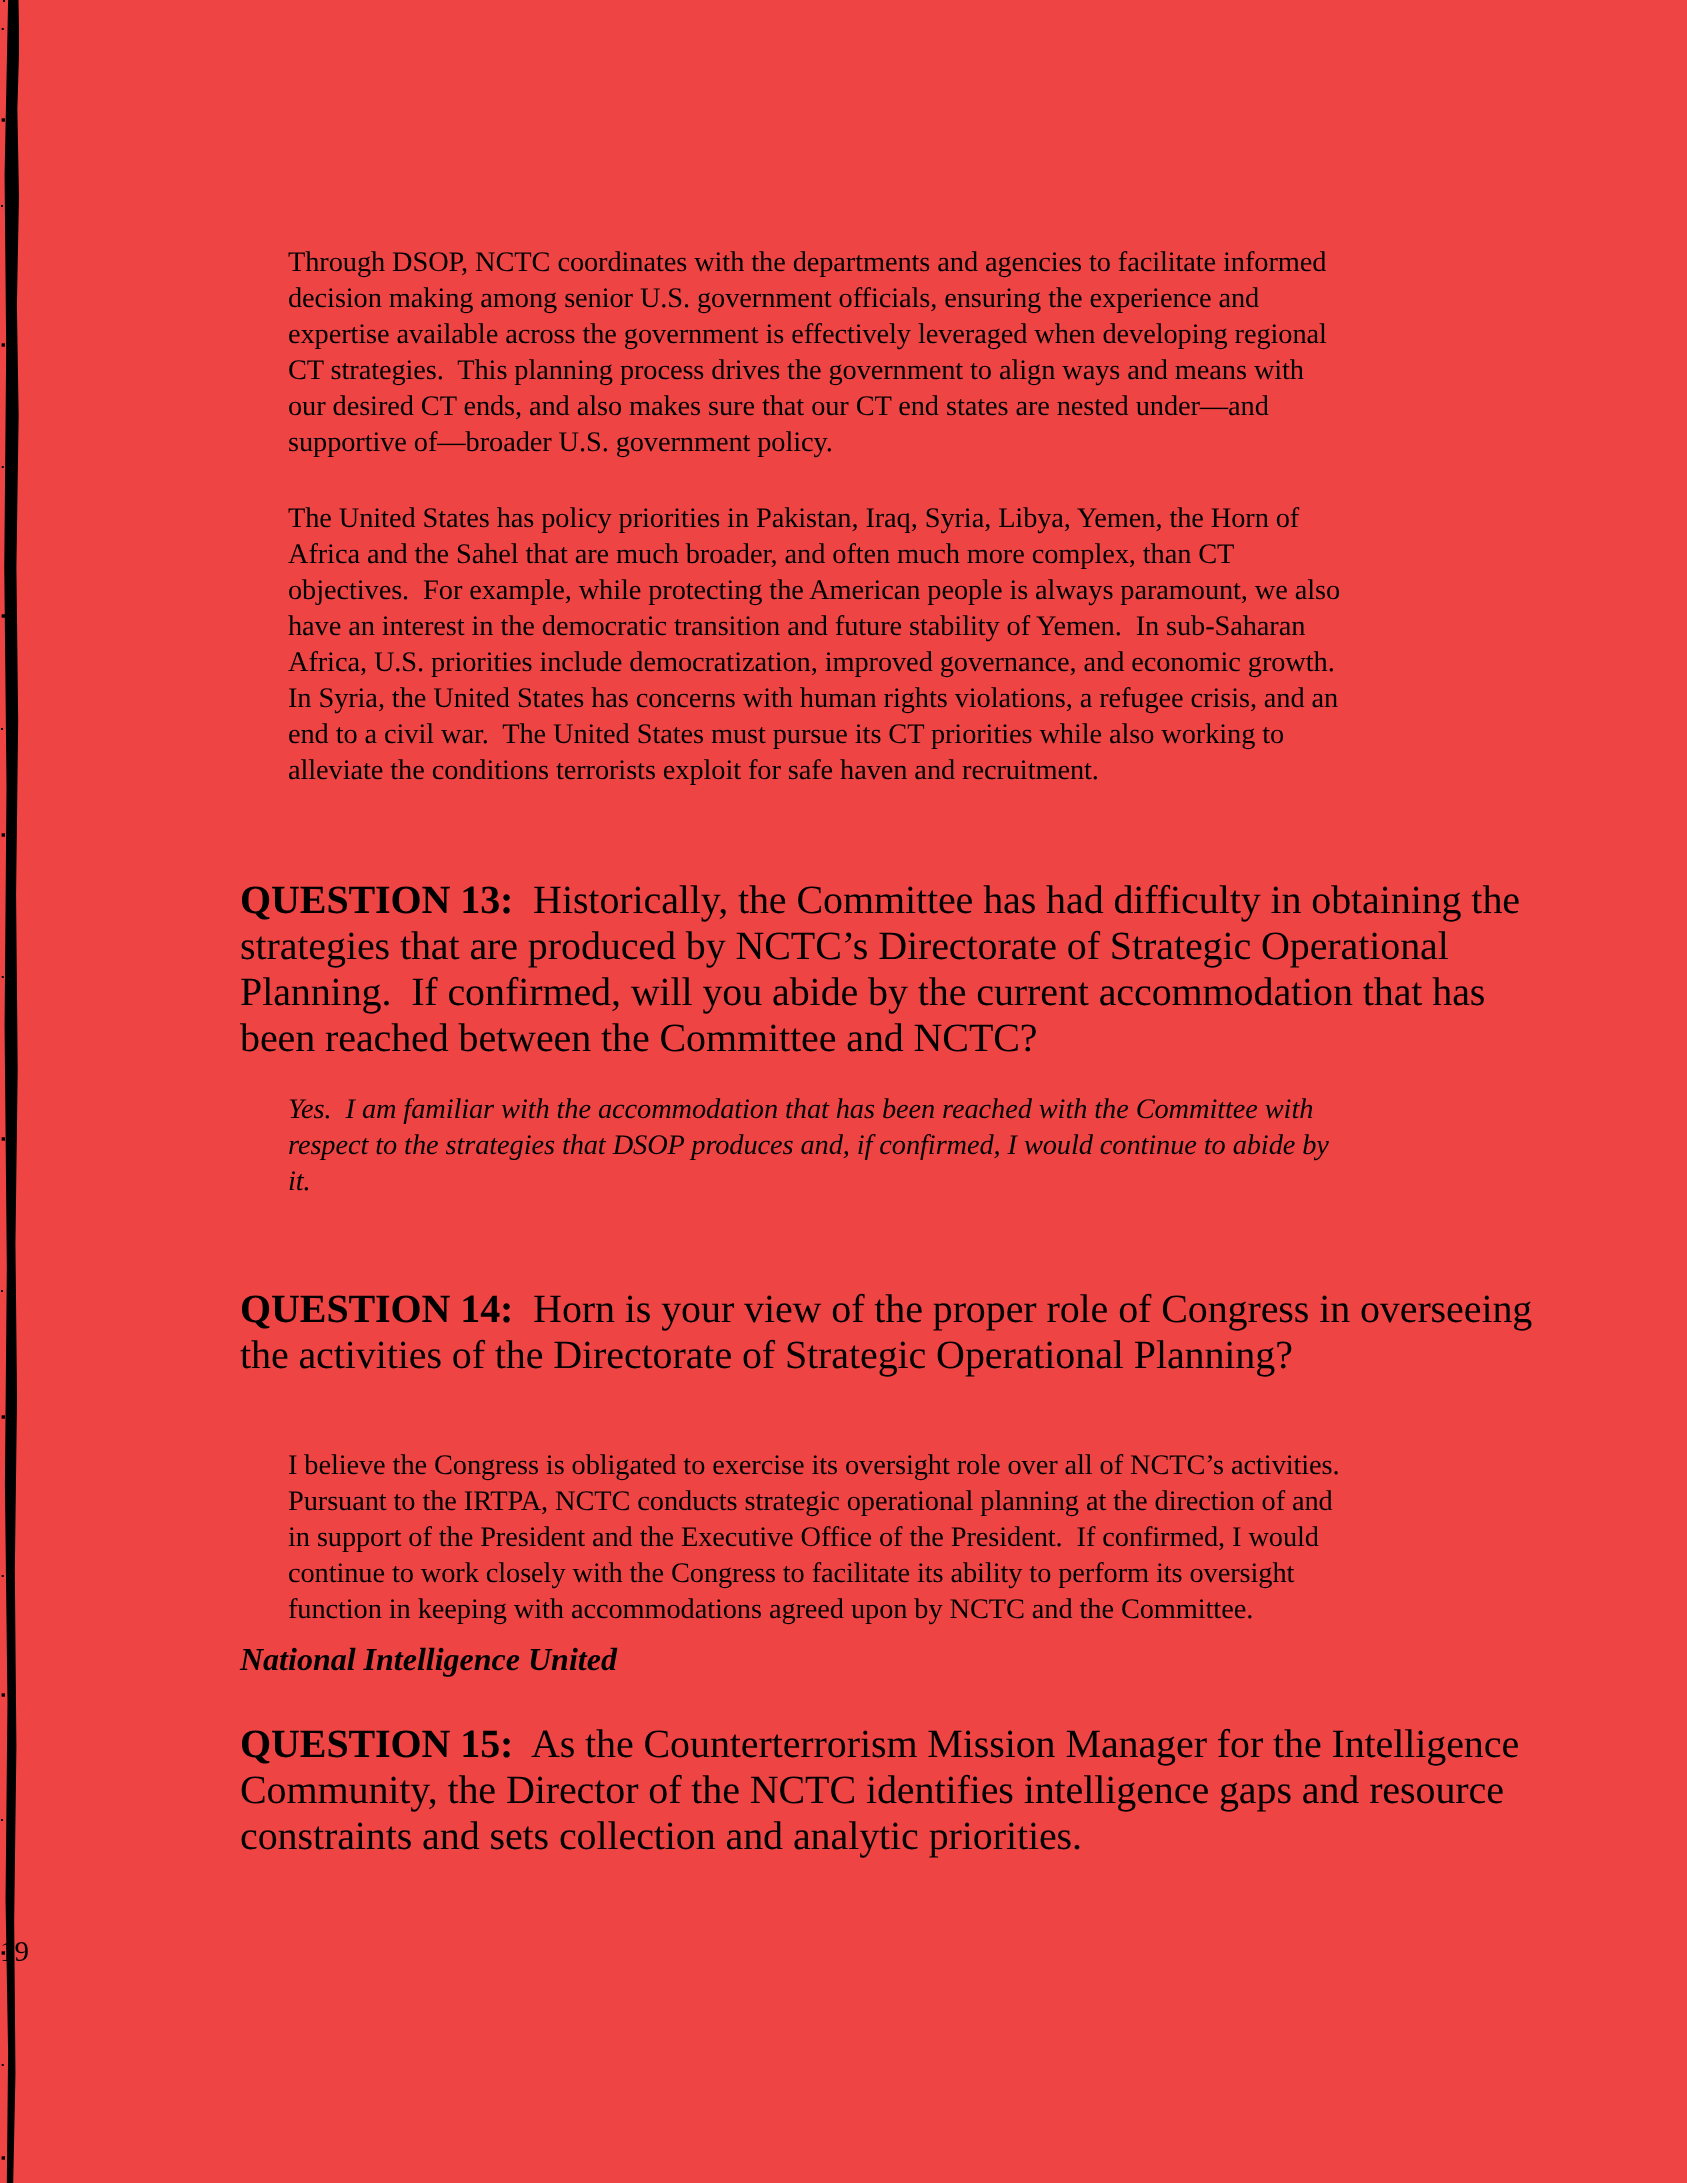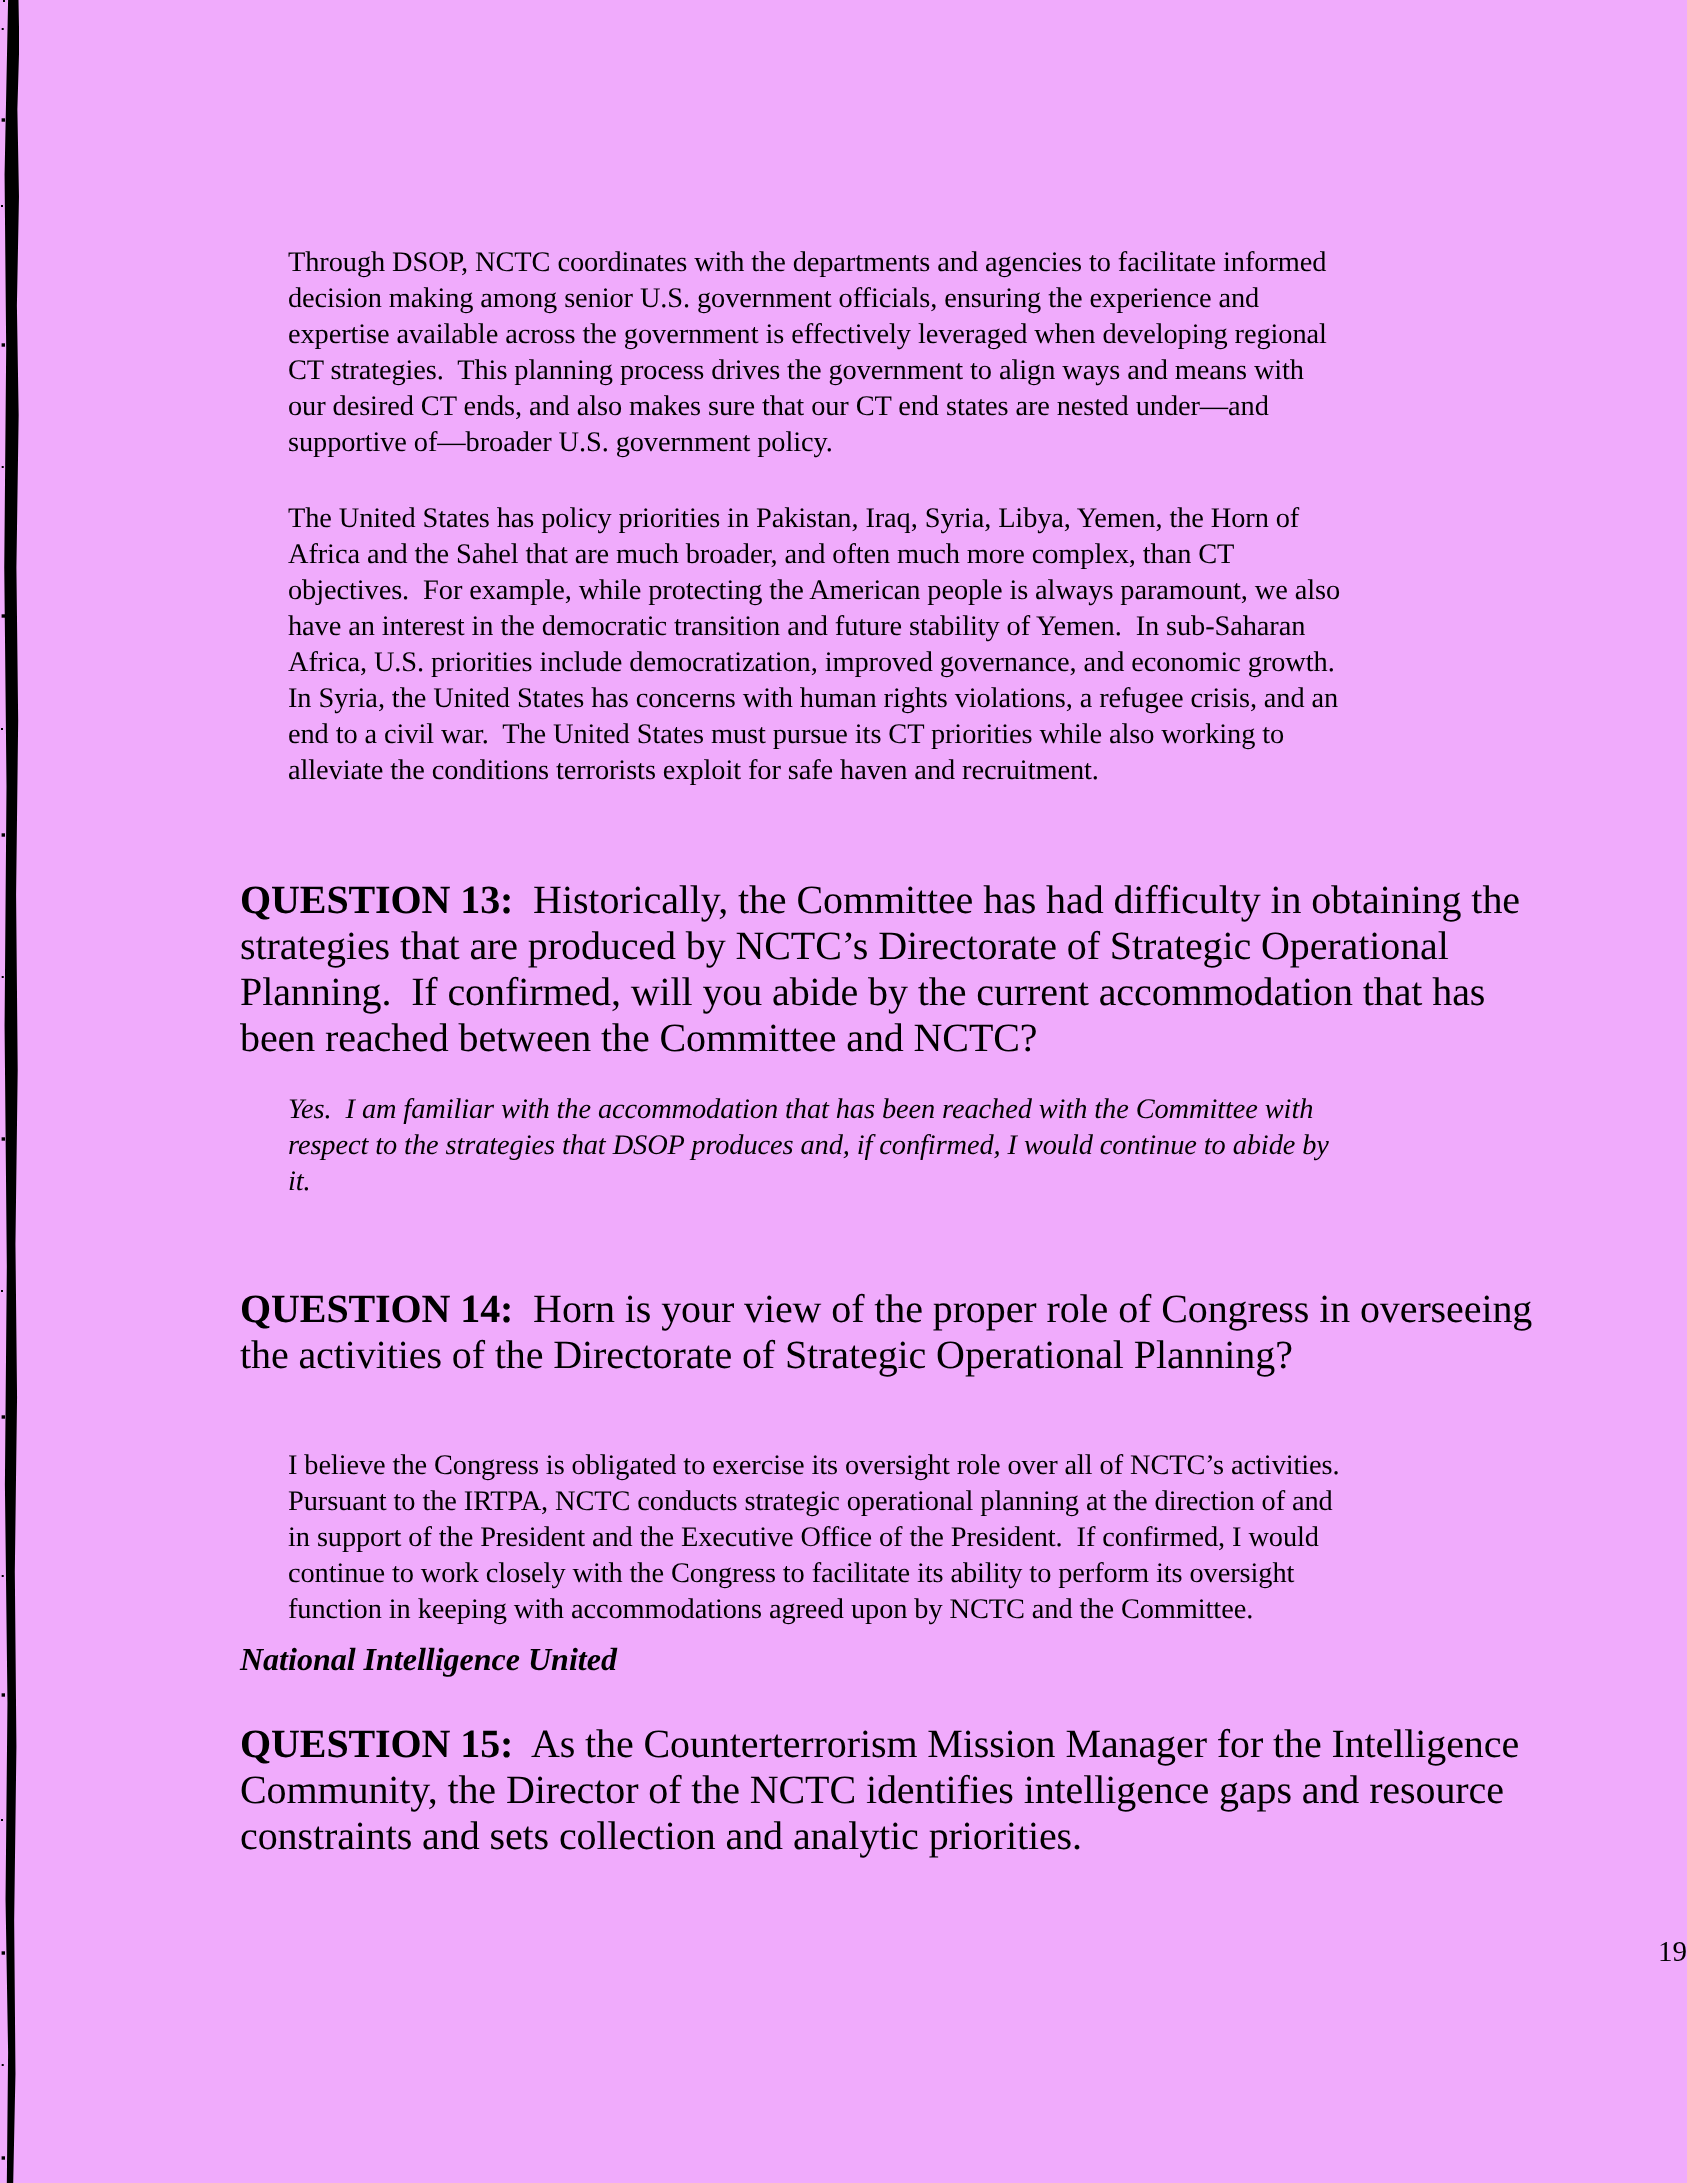--- a/index.html
+++ b/index.html
@@ -1,21 +1,21 @@
 <!DOCTYPE html>
 <html style="font-size:10.6px"><head>
 <meta charset="utf-8">
 <style>
   * { margin: 0; padding: 0; box-sizing: border-box; }
   html, body { background: #e8e8e8; }
   .page {
     position: relative;
     width: 1687px;
     height: 2183px;
-    background: #f0abfc;
+    background: #ef4444;
     overflow: hidden;
     font-family: "Liberation Serif", "DejaVu Serif", serif;
     color: #000000;
   }
   
   .scan-strip {
     position: absolute;
     left: 3.3px;
     top: 0;
     width: 16px;
@@ -62,21 +62,21 @@
     left: 240px;
     font-size: 32px;
     line-height: 40px;
     font-weight: bold;
     font-style: italic;
   }
   .page-number {
     position: absolute;
     left: 0;
     right: 0;
-    text-align: right;
+    text-align: left;
     font-size: 29px;
   }
 </style>
 </head>
 <body>
 
 <div class="page">
 
   <div class="scan-strip"></div>
   <div class="scan-specks"></div>

